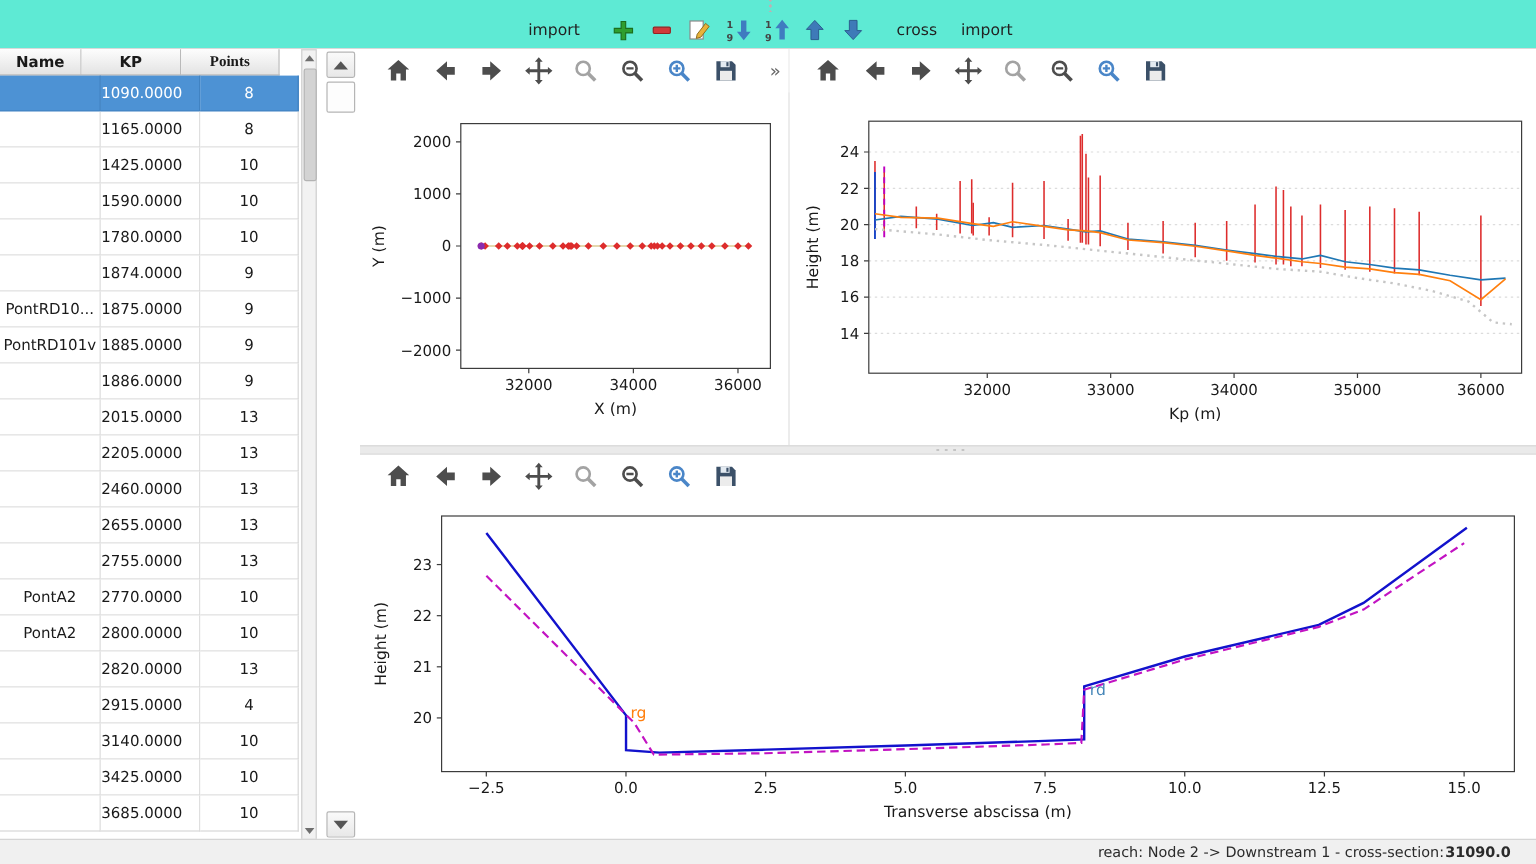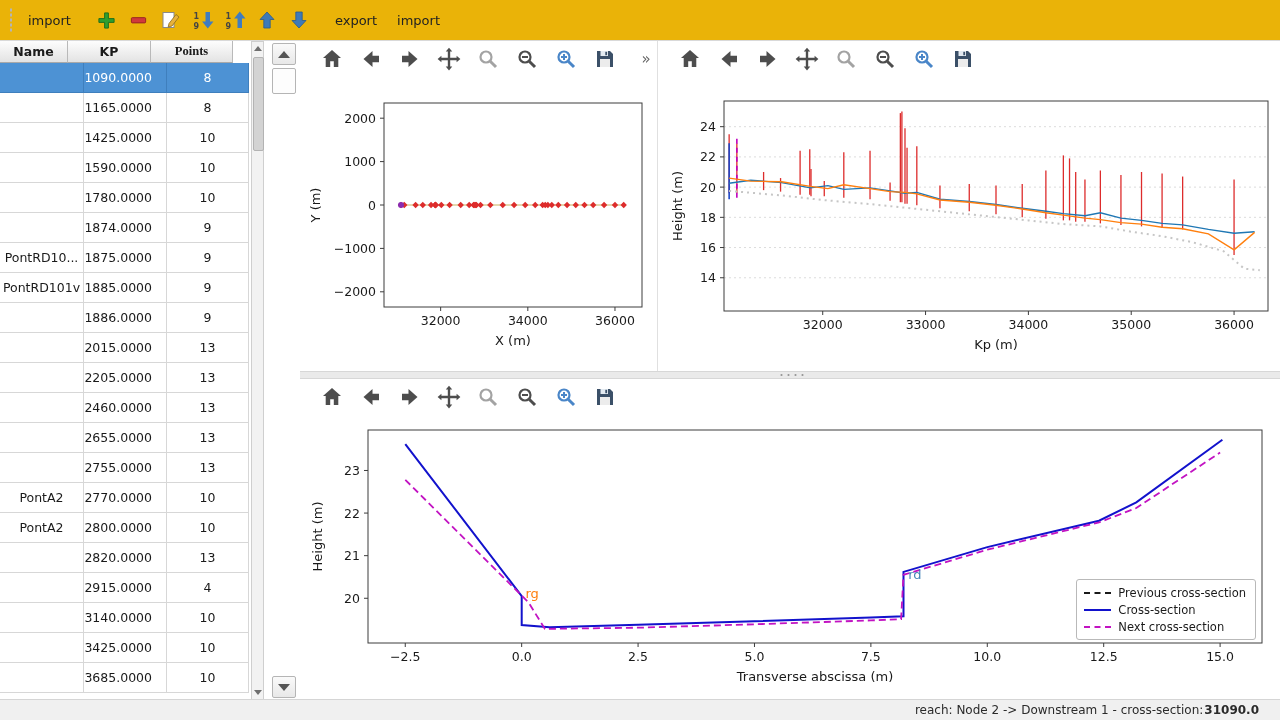--- a/index.html
+++ b/index.html
@@ -1,21 +1,21 @@
 <!DOCTYPE html>
 <html><head>
 <meta charset="utf-8">
 <style>
   html,body{margin:0;padding:0;background:#d8d8d8;}
   .app{position:relative;width:1280px;height:720px;background:#ffffff;overflow:hidden;
        font-family:"DejaVu Sans","Liberation Sans",sans-serif;font-size:13px;color:#1a1a1a;}
 
   
-  .toolbar-top{position:absolute;top:0;left:0;right:0;height:40px;background:#eab308;
-               border-bottom:1px solid #d9d9d9;display:flex;align-items:center;padding-left:4px;}
+  .toolbar-top{position:absolute;top:0;left:0;right:0;height:40px;background:#5eead4;
+               border-bottom:1px solid #d9d9d9;display:flex;align-items:center;padding-left:4px;flex-direction:column;}
   .grip{width:6px;height:24px;margin:0 4px;
         background-image:radial-gradient(#b5b5b5 1px, transparent 1.2px);
         background-size:4px 5px;background-position:center;background-repeat:repeat-y;}
   .tb-item{display:flex;align-items:center;justify-content:center;height:30px;border-radius:3px;
            margin:0 1px;cursor:default;}
   .tb-label{padding:0 9px;color:#222;}
   .tb-icon{width:30px;}
   .tb-gap{width:10px;}
 
   
@@ -135,21 +135,21 @@
           <svg width="20" height="20" viewBox="0 0 20 20">
             <path d="M10 2 L17 9.5 H13.2 V18 H6.8 V9.5 H3 Z" fill="#3e7ab8" stroke="#2a5a8c" stroke-width="0.8"></path>
           </svg>
         </div>
         <div class="tb-item tb-icon">
           <svg width="20" height="20" viewBox="0 0 20 20">
             <path d="M10 18 L3 10.5 H6.8 V2 H13.2 V10.5 H17 Z" fill="#3e7ab8" stroke="#2a5a8c" stroke-width="0.8"></path>
           </svg>
         </div>
         <div class="tb-gap"></div>
-        <div class="tb-item tb-label">export</div>
+        <div class="tb-item tb-label">cross</div>
         <div class="tb-item tb-label">import</div>
       </div>
   </div>
 
   <div class="content">
 
     <div class="left-panel">
       <div class="grid">
         <div class="thead">
           <div class="hcell h-name">Name</div>
@@ -614,34 +614,20 @@
               <text x="60" y="187.76999999999998" text-anchor="end" font-size="12.5" fill="#1a1a1a">20</text>
               <line x1="64" x2="68" y1="140.66999999999996" y2="140.66999999999996" stroke="#3c3c3c"></line>
               <text x="60" y="145.16999999999996" text-anchor="end" font-size="12.5" fill="#1a1a1a">21</text>
               <line x1="64" x2="68" y1="98.07" y2="98.07" stroke="#3c3c3c"></line>
               <text x="60" y="102.57" text-anchor="end" font-size="12.5" fill="#1a1a1a">22</text>
               <line x1="64" x2="68" y1="55.46999999999997" y2="55.46999999999997" stroke="#3c3c3c"></line>
               <text x="60" y="59.96999999999997" text-anchor="end" font-size="12.5" fill="#1a1a1a">23</text>
               <text x="515" y="266" text-anchor="middle" font-size="13" fill="#1a1a1a">Transverse abscissa (m)</text>
               <text text-anchor="middle" font-size="13" fill="#1a1a1a" transform="translate(22,121.5) rotate(-90)">Height (m)</text>
             </svg>
-          <div class="legend" id="cs-legend">
-              <div class="legend-row">
-                <div class="legend-line" style="border-top-style: dashed; border-top-color: rgb(26, 26, 26);"></div>
-                <span>Previous cross-section</span>
-              </div>
-              <div class="legend-row">
-                <div class="legend-line" style="border-top-style: solid; border-top-color: rgb(18, 18, 204);"></div>
-                <span>Cross-section</span>
-              </div>
-              <div class="legend-row">
-                <div class="legend-line" style="border-top-style: dashed; border-top-color: rgb(194, 19, 194);"></div>
-                <span>Next cross-section</span>
-              </div>
-            </div>
         </div>
       </div>
     </div>
 
   </div>
 
   <div class="statusbar">
     <span>reach: Node 2 -&gt; Downstream 1 - cross-section: </span>
     <b>31090.0</b>
   </div>

